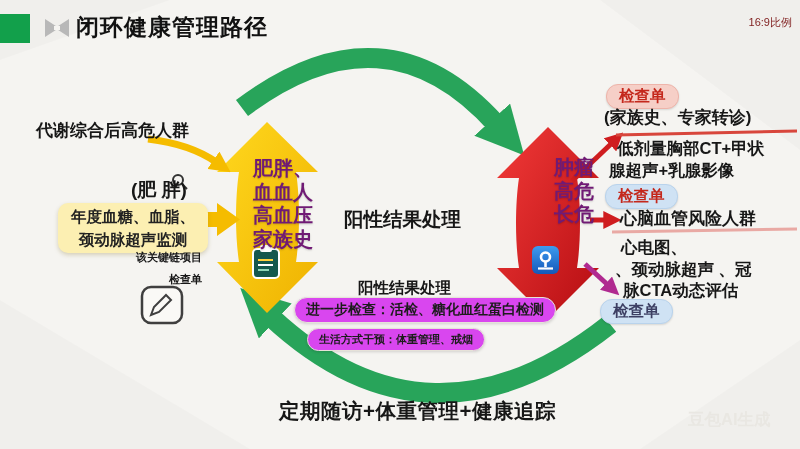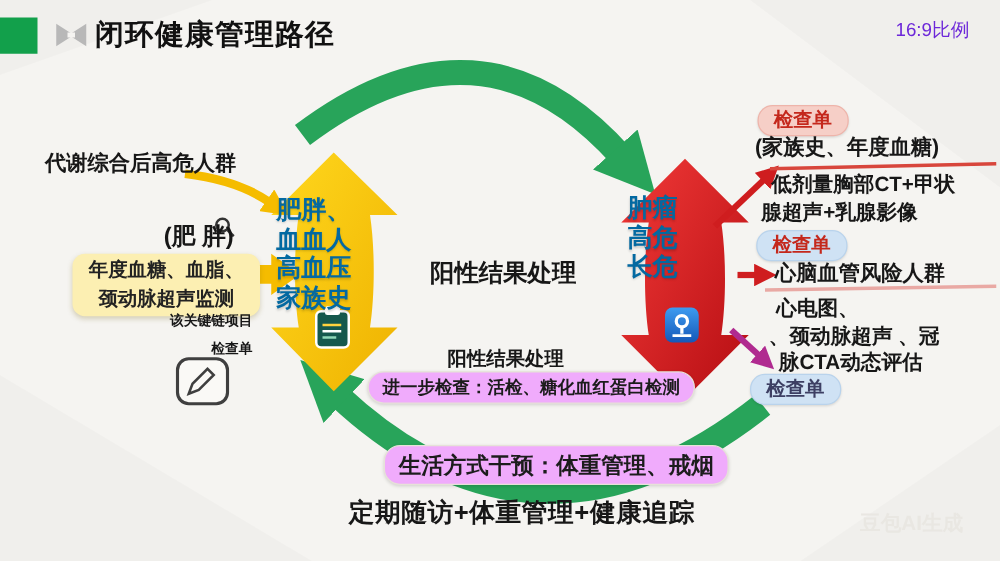--- a/index.html
+++ b/index.html
@@ -5,44 +5,44 @@
   html,body{margin:0;padding:0;background:#dcdcdc;}
   .stage{
     position:relative;width:800px;height:449px;overflow:hidden;
     background:#f5f4f1;
     font-family:Liberation Sans, sans-serif;
   }
   .stage svg.layer{position:absolute;left:0;top:0;}
   .t{position:absolute;font-weight:bold;color:#171717;white-space:nowrap;line-height:1.25;}
   .hdr-sq{position:absolute;left:0;top:14px;width:30px;height:29px;background:#12a04b;}
   .title{left:76px;top:13px;font-size:23px;letter-spacing:1px;color:#111;}
-  .ratio{left:700px;top:16px;width:92px;font-size:15px;font-weight:normal;color:#6d28d9;text-align:center;}
+  .ratio{left:700px;top:16px;width:92px;font-size:11px;font-weight:normal;color:#7f1d1d;text-align:right;}
   .toplabel{left:340px;top:35px;font-size:20px;}
   .grp-title{left:36px;top:120px;font-size:17px;}
   .grp-sub{left:131px;top:147px;font-size:19px;margin-top:31px;}
   .monitor-box{
     position:absolute;left:58px;top:191px;width:150px;height:50px;
     background:#fcefb2;border-radius:10px;box-shadow:0 2px 4px rgba(120,100,20,.25);
     display:flex;flex-direction:column;justify-content:center;align-items:center;margin-top:12px;
   }
   .monitor-box div{font-weight:bold;font-size:15.5px;color:#222;line-height:23px;white-space:nowrap;}
   .keyblock{left:60px;top:246px;width:142px;text-align:right;font-size:11px;line-height:22px;}
-  .node-text{position:absolute;width:92px;text-align:left;color:#0369a1;font-weight:bold;
+  .node-text{position:absolute;width:92px;text-align:right;color:#701a75;font-weight:bold;
     font-size:20px;line-height:23.5px;text-shadow:0 1px 2px rgba(0,0,0,.18);}
   .ynode{left:221px;top:157px;}
   .rnode{left:502px;top:156px;}
   .centerlabel{left:344px;top:207px;font-size:19.5px;}
   .midtitle{left:358px;top:278px;font-size:15.5px;}
   .pill{
-    position:absolute;background:#f0abfc;border:1px solid #e6e2d8;border-radius:13px;
+    position:absolute;background:#d946ef;border:1px solid #e6e2d8;border-radius:13px;
     box-shadow:0 1px 3px rgba(0,0,0,.15);font-weight:bold;color:#1c1c1c;
     padding:3px 11px;white-space:nowrap;
   }
   .pill1{left:294px;top:297px;font-size:14px;}
-  .pill2{left:307px;top:328px;font-size:18px;margin-top:28px;}
+  .pill2{left:307px;top:328px;font-size:11px;}
   .badge{
     position:absolute;border-radius:12px;font-weight:bold;font-size:15.5px;
     padding:1px 12px;white-space:nowrap;box-shadow:0 1px 2px rgba(0,0,0,.12);
   }
   .badge-pink{left:606px;top:84px;background:#f6cfc7;color:#c4281c;border:1px solid #eeb4aa;}
   .badge-blue1{left:605px;top:184px;background:#cfe2f4;color:#c4281c;border:1px solid #b9d3ec;}
   .badge-blue2{left:600px;top:299px;background:#cfe2f4;color:#3d3f63;border:1px solid #b9d3ec;}
   .family{left:604px;top:107px;font-size:17px;}
   .ct1{left:617px;top:138px;font-size:16.5px;}
   .ct2{left:609px;top:160px;font-size:16.5px;}
@@ -170,21 +170,21 @@
     <div>长危</div>
   </div>
 
   <div class="t centerlabel">阳性结果处理</div>
 
   <div class="t midtitle">阳性结果处理</div>
   <div class="pill pill1">进一步检查：活检、糖化血红蛋白检测</div>
   <div class="pill pill2">生活方式干预：体重管理、戒烟</div>
 
   <div class="badge badge-pink">检查单</div>
-  <div class="t family">(家族史、年度血糖)</div>
+  <div class="t family">(家族史、专家转诊)</div>
   <div class="t ct1">低剂量胸部CT+甲状</div>
   <div class="t ct2">腺超声+乳腺影像</div>
   <div class="badge badge-blue1">检查单</div>
   <div class="t cvd">心脑血管风险人群</div>
   <div class="t ecg1">心电图、</div>
   <div class="t ecg2">、颈动脉超声 、冠</div>
   <div class="t ecg3">脉CTA动态评估</div>
   <div class="badge badge-blue2">检查单</div>
 
   <div class="t bottomlabel">定期随访+体重管理+健康追踪</div>

